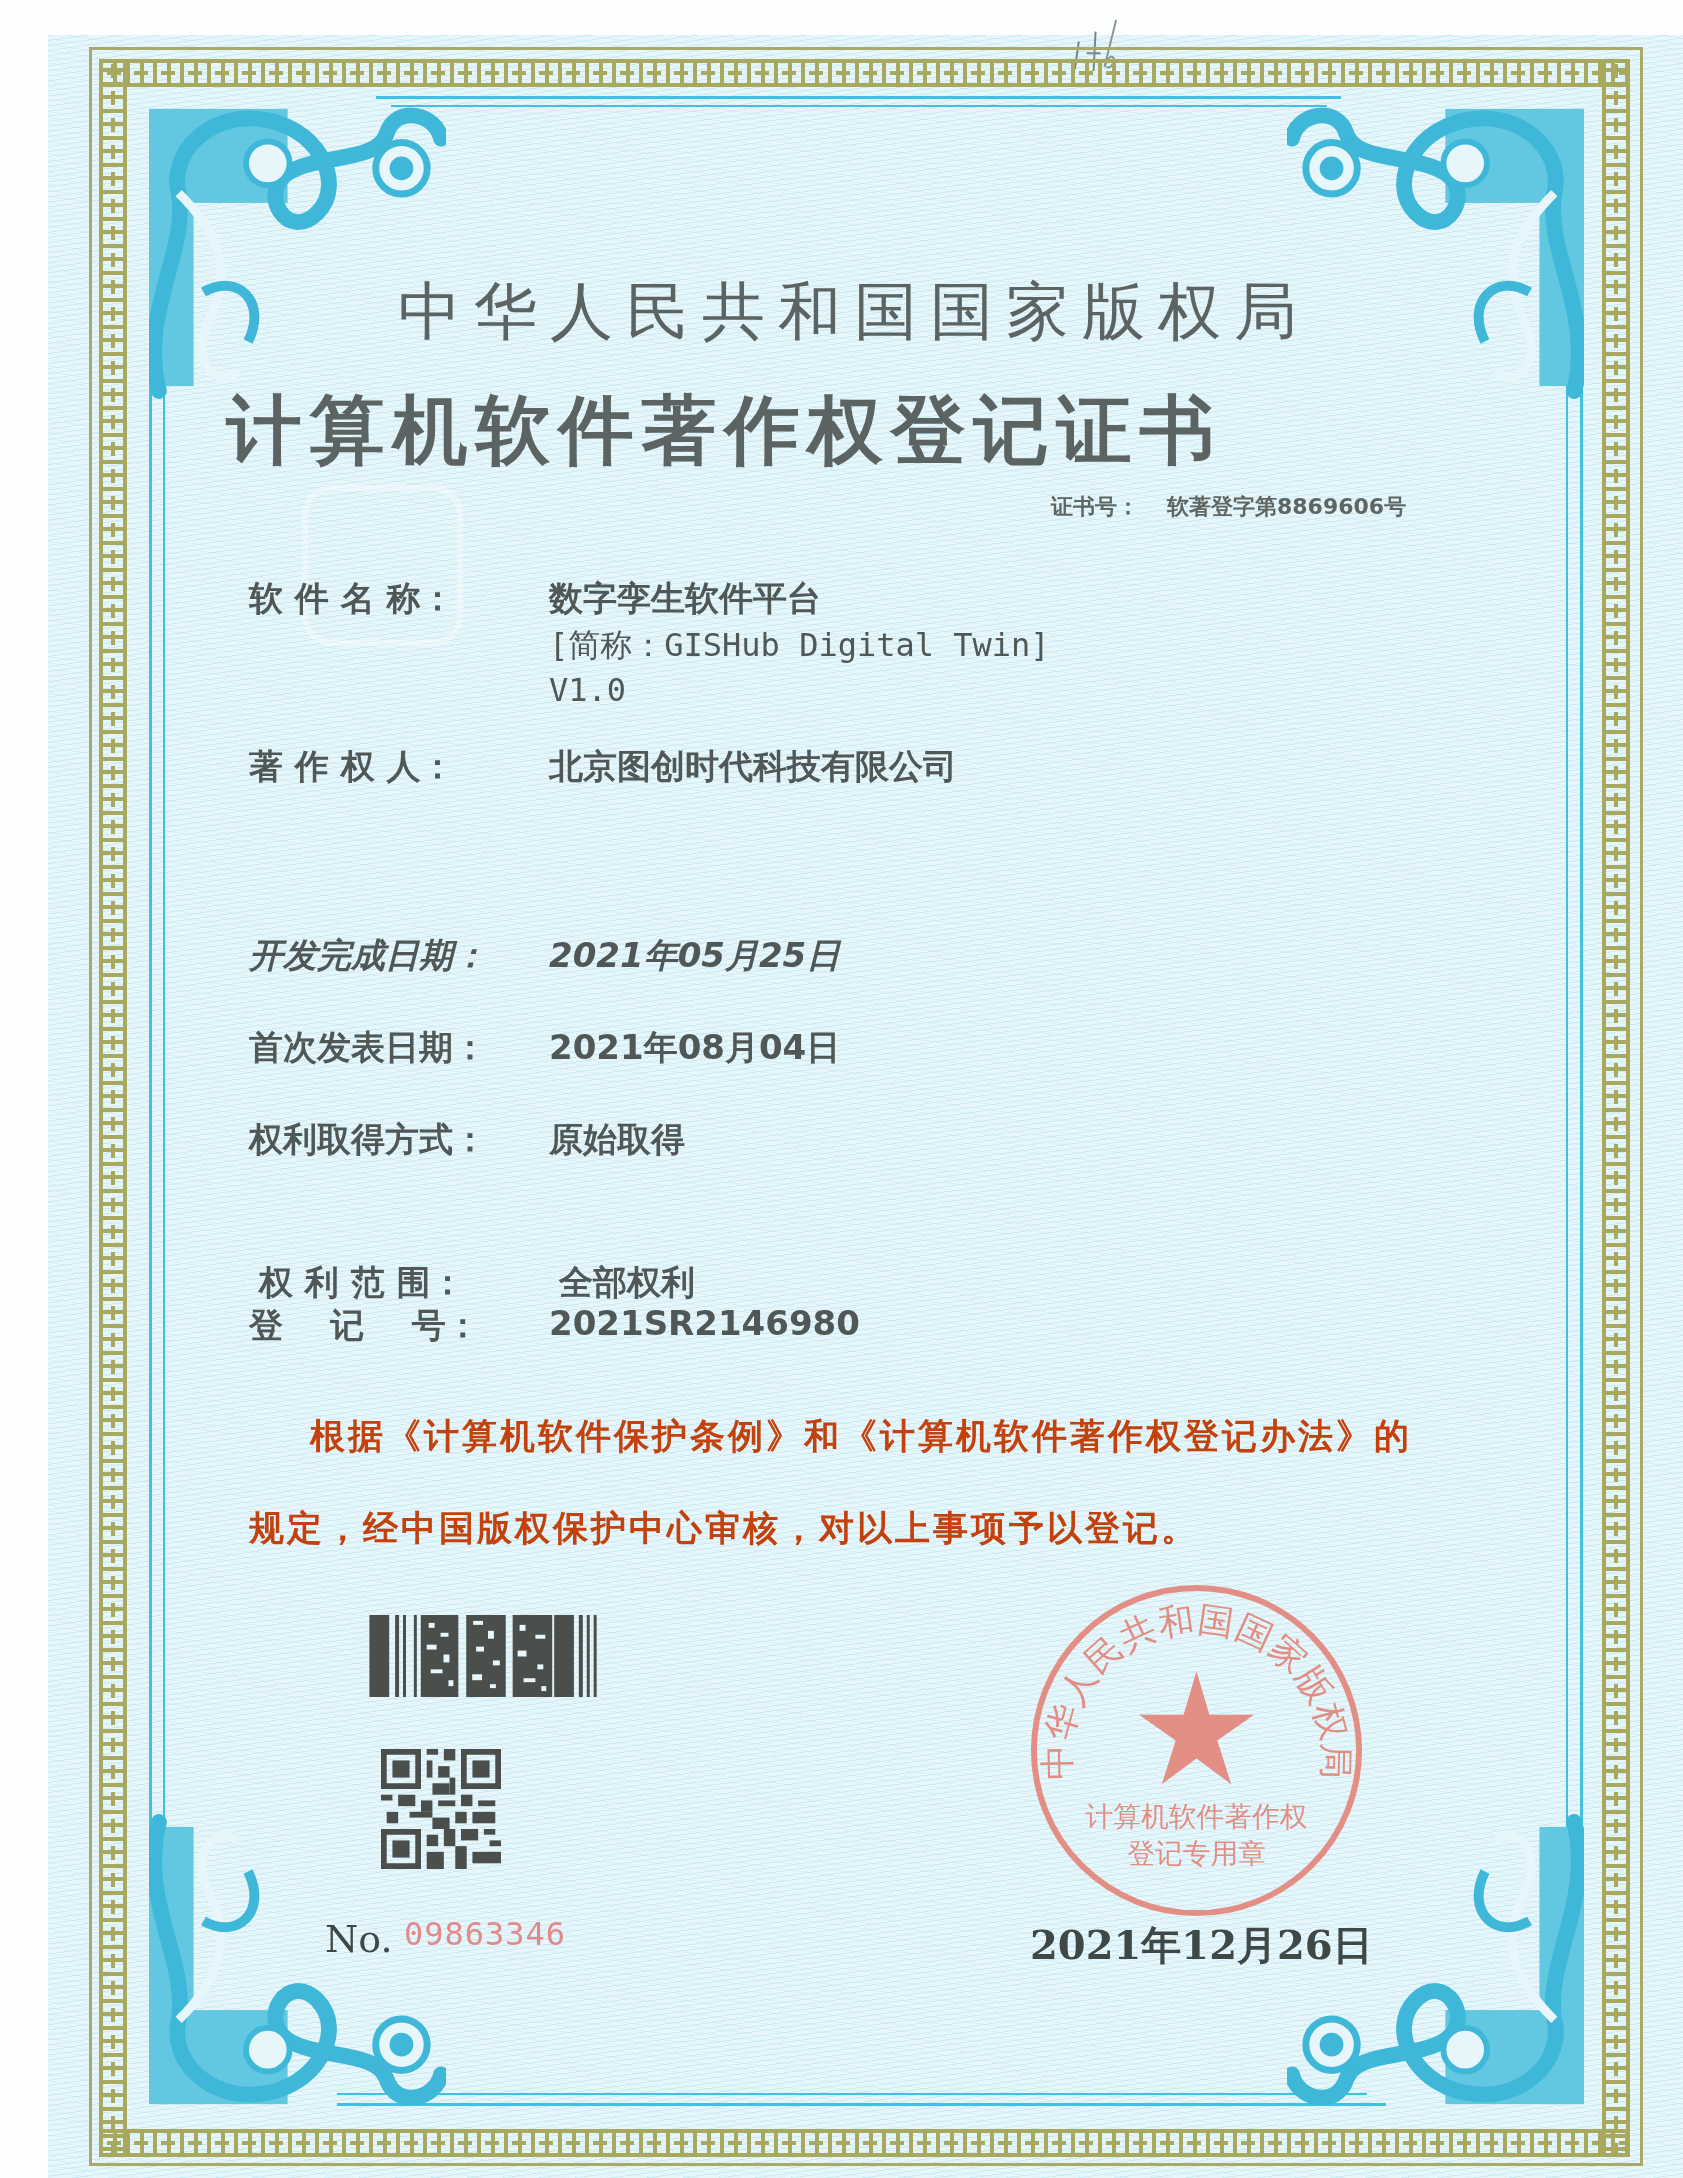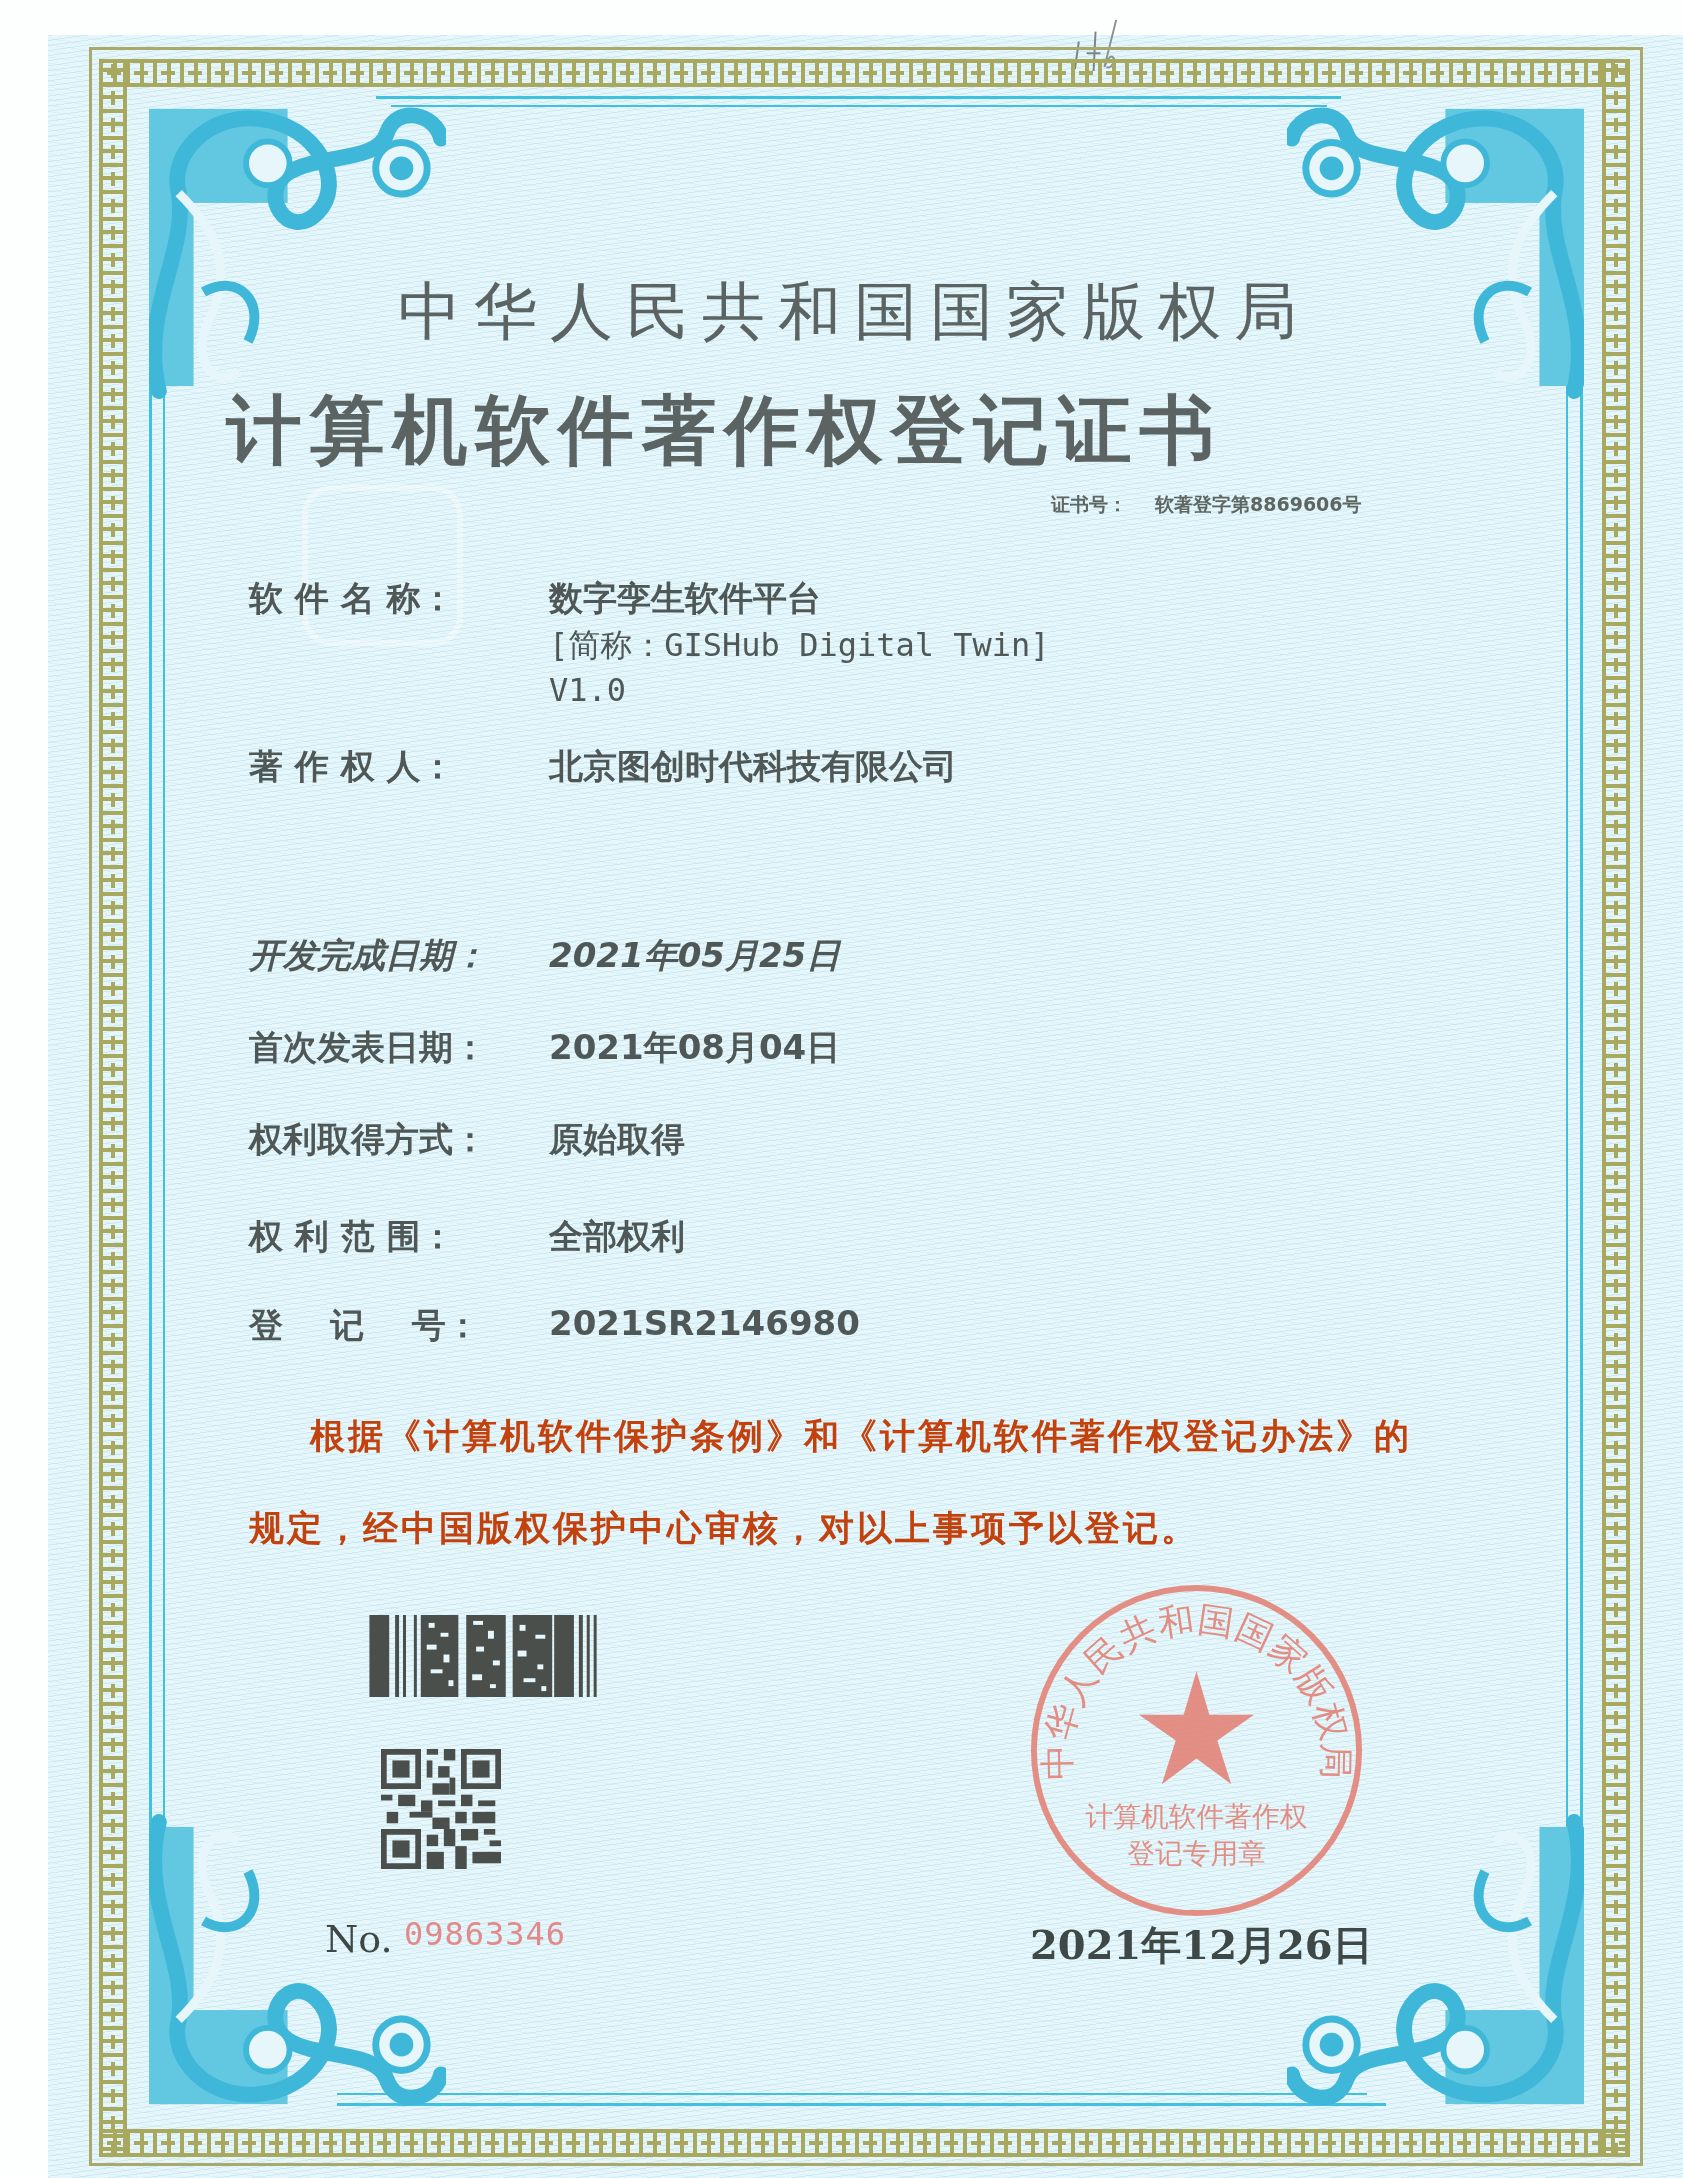--- a/index.html
+++ b/index.html
@@ -33,21 +33,21 @@
       repeating-linear-gradient(0deg, #a8a95e 0 4px, transparent 4px 14px, #a8a95e 14px 18px, transparent 18px 27px),
       repeating-linear-gradient(0deg, transparent 0 8px, #a8a95e 8px 22px, transparent 22px 27px);
     background-size: 4px 100%, 4px 100%, 20px 27px, 4px 27px;
     background-position: 0 0, 24px 0, 4px 0, 12px 0;
     background-repeat: no-repeat, no-repeat, repeat-y, repeat-y;
   }
   .blue-line { position: absolute; background: #3fc1df; }
   .ornament { position: absolute; width: 297px; height: 307px; }
   .title1 { position: absolute; left: 0; width: 1683px; top: 269px; text-align: center; font-family: "DejaVu Serif", serif; font-size: 63px; color: #5b6462; letter-spacing: 13px; padding-left: 25px; box-sizing: border-box; }
   .title2 { position: absolute; left: 0; width: 1429px; top: 381px; text-align: center; font-family: "DejaVu Serif", serif; font-weight: bold; font-size: 75px; color: #5b6462; letter-spacing: 8px; padding-left: 20px; box-sizing: border-box; }
-  .certno { position: absolute; left: 1051px; top: 492px; font-size: 19px; color: #5d6663; font-weight: bold; }
+  .certno { position: absolute; left: 1051px; top: 492px; font-size: 22px; color: #5d6663; font-weight: bold; }
   .certno .gap { display: inline-block; width: 28px; }
   .row { position: absolute; left: 249px; font-size: 34px; color: #4f5856; font-weight: bold; }
   .label { display: inline-block; width: 297px; }
   .value { position: absolute; left: 300px; top: 0; white-space: nowrap; }
   .mono { font-family: "DejaVu Sans Mono", monospace; font-weight: normal; font-size: 32px; }
   .para { position: absolute; font-size: 35px; color: #c2410c; font-weight: bold; letter-spacing: 3px; white-space: nowrap; }
   .seal { position: absolute; left: 1026px; top: 1580px; width: 341px; height: 341px; }
   .date-issued { position: absolute; left: 1030px; top: 1918px; font-family: "DejaVu Serif", serif; font-weight: bold; font-size: 40px; color: #3e4846; }
   .no-label { position: absolute; left: 325px; top: 1917px; font-family: "DejaVu Serif", serif; font-size: 38px; color: #3e4846; }
   .no-value { position: absolute; left: 404px; top: 1915px; font-family: "DejaVu Sans Mono", monospace; font-size: 32px; color: #e28a8a; letter-spacing: 1px; }
@@ -151,21 +151,21 @@
 <div class="row" style="top:1025px;">
   <span class="label">首次发表日期：</span>
   <span class="value">2021年08月04日</span>
 </div>
 
 <div class="row" style="top:1117px;">
   <span class="label">权利取得方式：</span>
   <span class="value">原始取得</span>
 </div>
 
-<div class="row" style="top:1214px;">
+<div class="row" style="top:1260px;margin-left:10px;">
   <span class="label">权 利 范 围：</span>
   <span class="value">全部权利</span>
 </div>
 
 <div class="row" style="top:1303px;">
   <span class="label" style="white-space:pre;">登    记    号：</span>
   <span class="value">2021SR2146980</span>
 </div>
 
 <div class="para" style="left:310px;top:1413px;">根据《计算机软件保护条例》和《计算机软件著作权登记办法》的</div>

